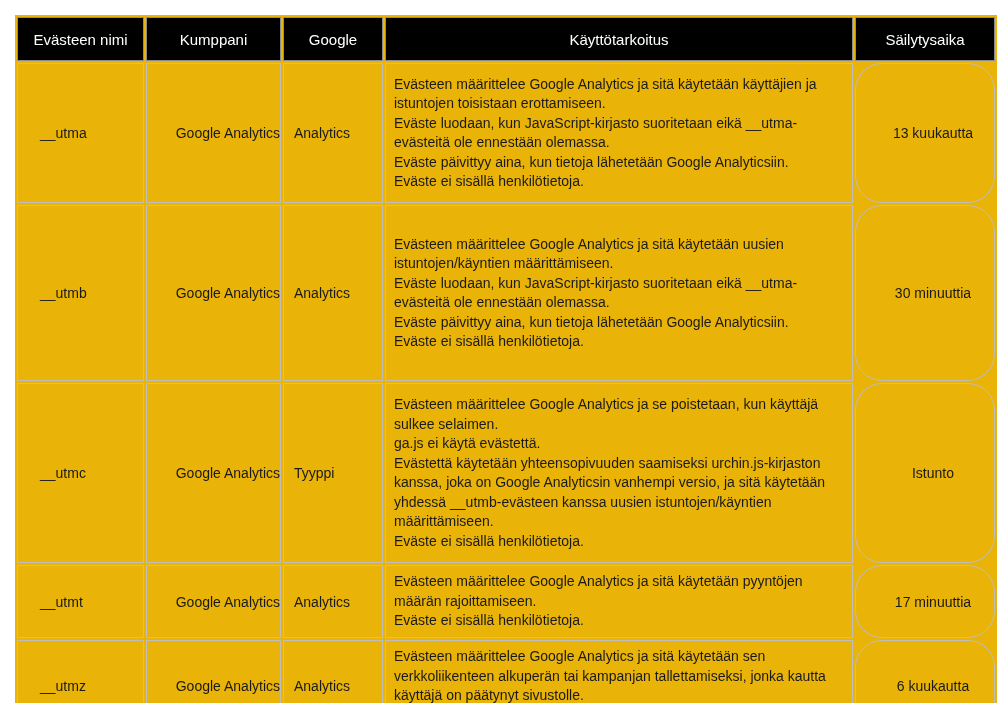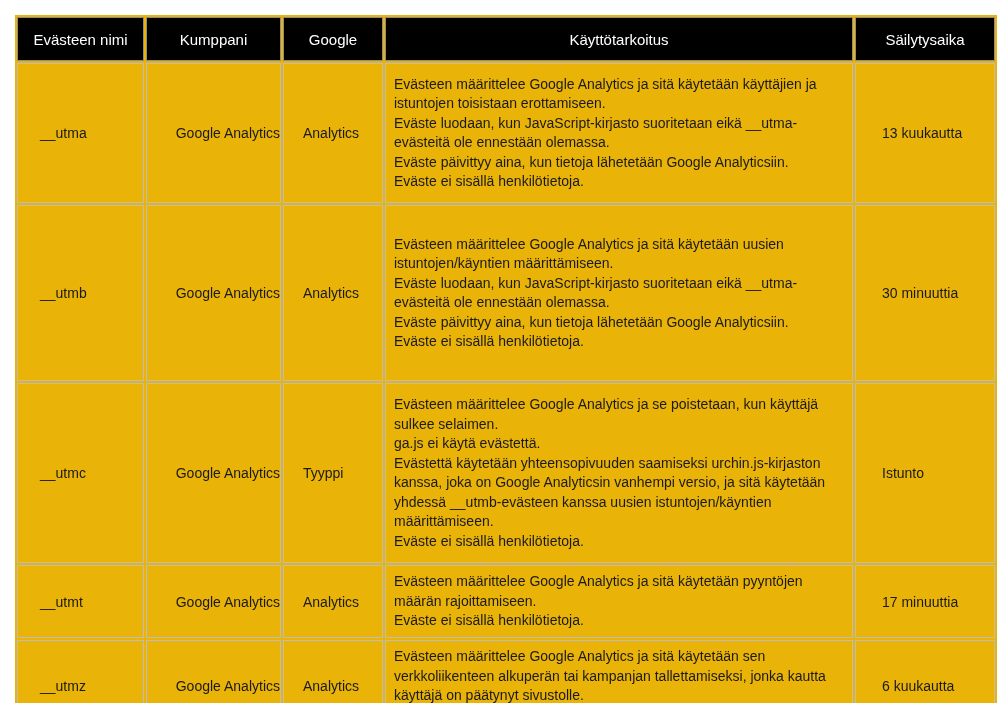--- a/index.html
+++ b/index.html
@@ -36,29 +36,29 @@
     background: #000000;
     color: #ffffff;
     font-weight: 400;
     font-size: 15px;
     text-align: center;
     border-color: #8c8c8c;
     height: 44px;
   }
   td.cell-name     { padding-left: 22px;  text-align: left; }
   td.cell-partner  { padding-left: 10px; text-align: right; }
-  td.cell-type     { padding-left: 19px; text-align: left; }
+  td.cell-type     { padding-left: 10px; text-align: left; }
   td.cell-purpose  {
     padding: 6px 10px 6px 8px;
     text-align: left;
     white-space: pre-line;
     line-height: 19.5px;
     font-size: 13.6px;
   }
-  td.cell-retention { padding-left: 26px; text-align: left; }
+  td.cell-retention { padding-left: 16px; text-align: center; border-radius: 27px; }
   tr.row-utma td { height: 140px; margin-left: 12px; }
   tr.row-utmb td { height: 176px; }
   tr.row-utmc td { height: 180px; }
   tr.row-utmt td { height: 73px; }
   tr.row-utmz td { height: 90px; }
 </style>
 </head>
 <body>
 
 <div class="page">

